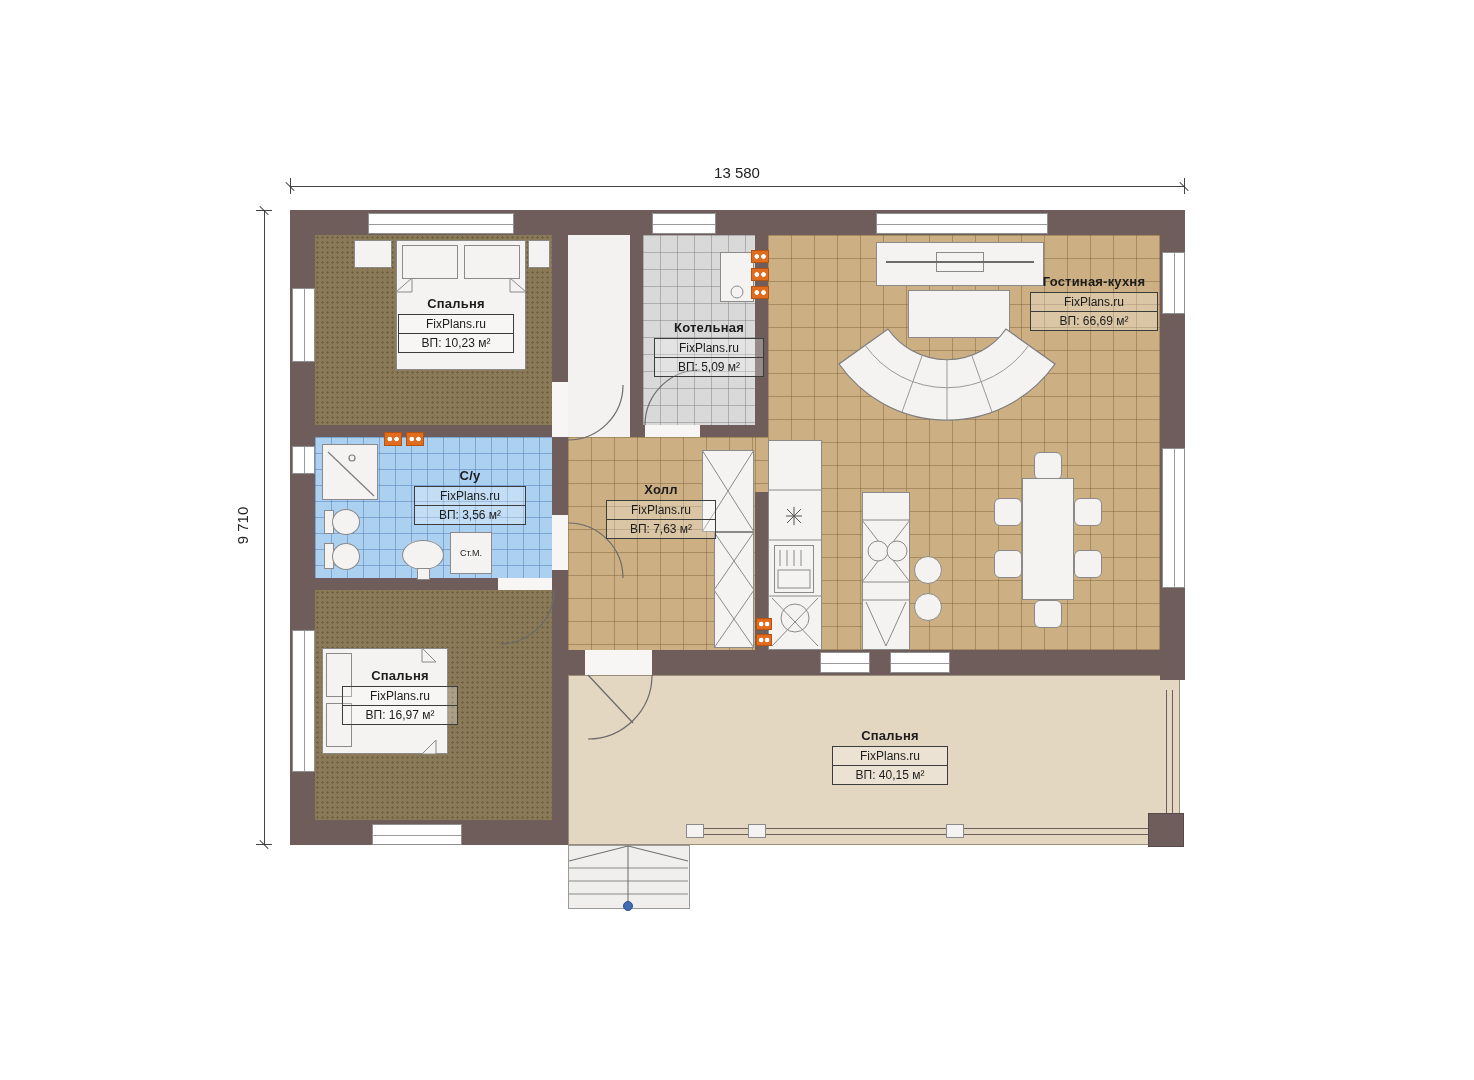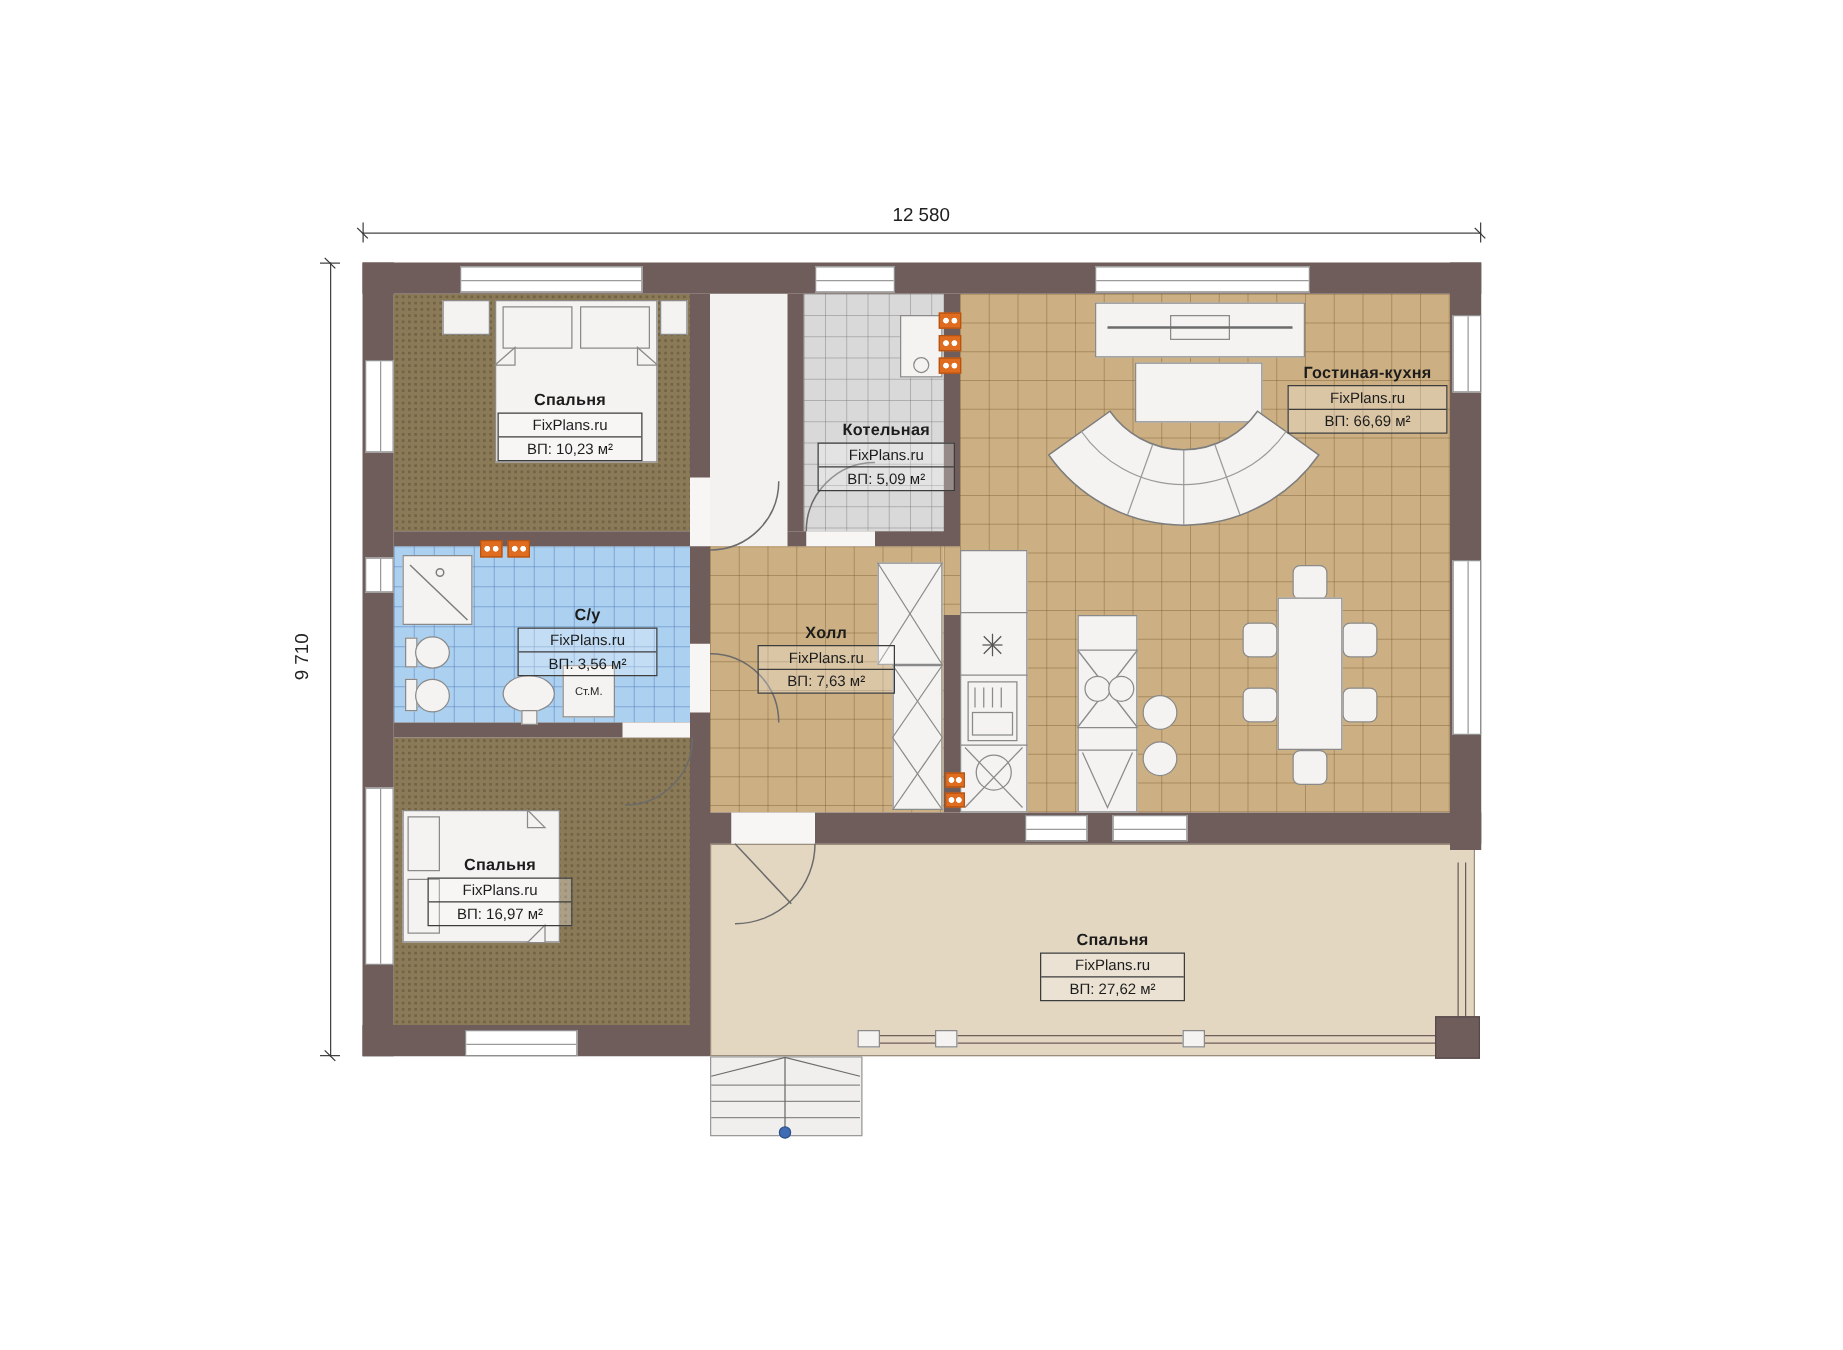--- a/index.html
+++ b/index.html
@@ -35,21 +35,21 @@
   
   .furn{position:absolute;background:#f4f3f1;border:1px solid #8a8a8a;box-sizing:border-box;}
   .oval{border-radius:50%;}
   .chair{border-radius:6px;}
   .radiator{position:absolute;background:
       radial-gradient(circle at 30% 50%, #ffffff 2px, transparent 2.6px),
       radial-gradient(circle at 72% 50%, #ffffff 2px, transparent 2.6px),#e06d1f;
       border:1px solid #b55312;box-sizing:border-box;}
   
   .room-label{position:absolute;text-align:center;color:#1c1c1c;z-index:30;}
-  .room-name{font-weight:bold;font-size:13px;letter-spacing:.2px;margin-top:16px;}
+  .room-name{font-weight:bold;font-size:13px;letter-spacing:.2px;}
   .info-box{border:1px solid #3c3c3c;background:rgba(255,255,255,.28);font-size:12px;margin-top:3px;}
   .info-box>div{padding:2px 4px;}
   .info-box>div+div{border-top:1px solid #3c3c3c;}
   .wm-label{position:absolute;font-size:9px;color:#222;text-align:center;line-height:40px;}
   
   .dimline{position:absolute;background:#444;}
   .dimtext{position:absolute;font-size:15px;color:#222;}
   .tick{position:absolute;width:12px;height:1px;background:#333;transform:rotate(45deg);}
   svg.overlay{position:absolute;left:0;top:0;z-index:25;pointer-events:none;}
   .z10{z-index:10;} .z15{z-index:15;} .z20{z-index:20;} .z30{z-index:30;}
@@ -57,21 +57,21 @@
 </head>
 <body>
 
 <div id="canvas">
 
   <div class="dimline" style="left:290px;top:186px;width:895px;height:1px;"></div>
   <div class="dimline" style="left:290px;top:178px;width:1px;height:16px;"></div>
   <div class="dimline" style="left:1184px;top:178px;width:1px;height:16px;"></div>
   <div class="tick" style="left:284px;top:186px;"></div>
   <div class="tick" style="left:1178px;top:186px;"></div>
-  <div class="dimtext" style="left:637px;top:164px;width:200px;text-align:center;">12 580</div>
+  <div class="dimtext" style="left:637px;top:164px;width:200px;text-align:center;">13 580</div>
 
   <div class="dimline" style="left:264px;top:210px;width:1px;height:635px;"></div>
   <div class="dimline" style="left:256px;top:210px;width:16px;height:1px;"></div>
   <div class="dimline" style="left:256px;top:844px;width:16px;height:1px;"></div>
   <div class="tick" style="left:258px;top:210px;"></div>
   <div class="tick" style="left:258px;top:844px;"></div>
   <div class="dimtext" style="left:212px;top:517px;width:60px;text-align:center;transform:rotate(-90deg);">9 710</div>
 
   <div class="floor carpet z10" style="left:315px;top:235px;width:237px;height:190px;"></div>
   <div class="floor blue z10" style="left:315px;top:437px;width:237px;height:141px;"></div>
@@ -220,21 +220,21 @@
     <div class="info-box">
       <div>FixPlans.ru</div>
       <div>ВП: 16,97 м²</div>
     </div>
   </div>
 
   <div class="room-label" style="left:832px;top:728px;width:116px;">
     <div class="room-name">Спальня</div>
     <div class="info-box">
       <div>FixPlans.ru</div>
-      <div>ВП: 27,62 м²</div>
+      <div>ВП: 40,15 м²</div>
     </div>
   </div>
 
   <svg class="overlay" width="1474" height="1080" viewBox="0 0 1474 1080">
 
     <g stroke="#6b6b6b" stroke-width="1.2" fill="none">
       <path d="M 568 440 A 55 55 0 0 0 623 385"></path>
       <path d="M 568 523 A 55 55 0 0 1 623 578"></path>
       <path d="M 554 590 A 54 54 0 0 1 500 644"></path>
       <path d="M 645 425 A 55 55 0 0 1 700 370"></path>

